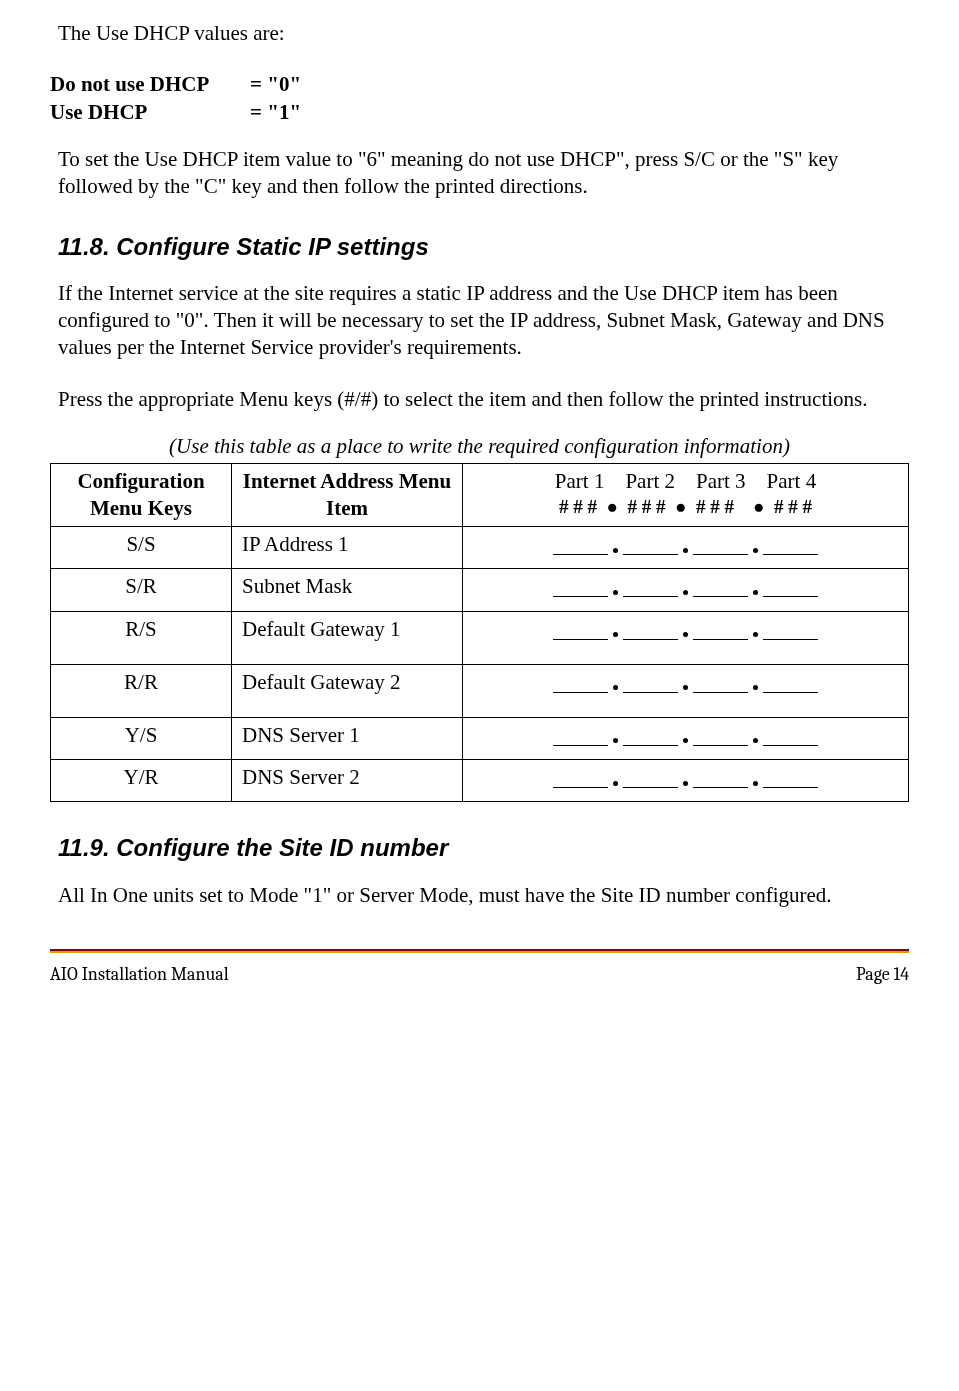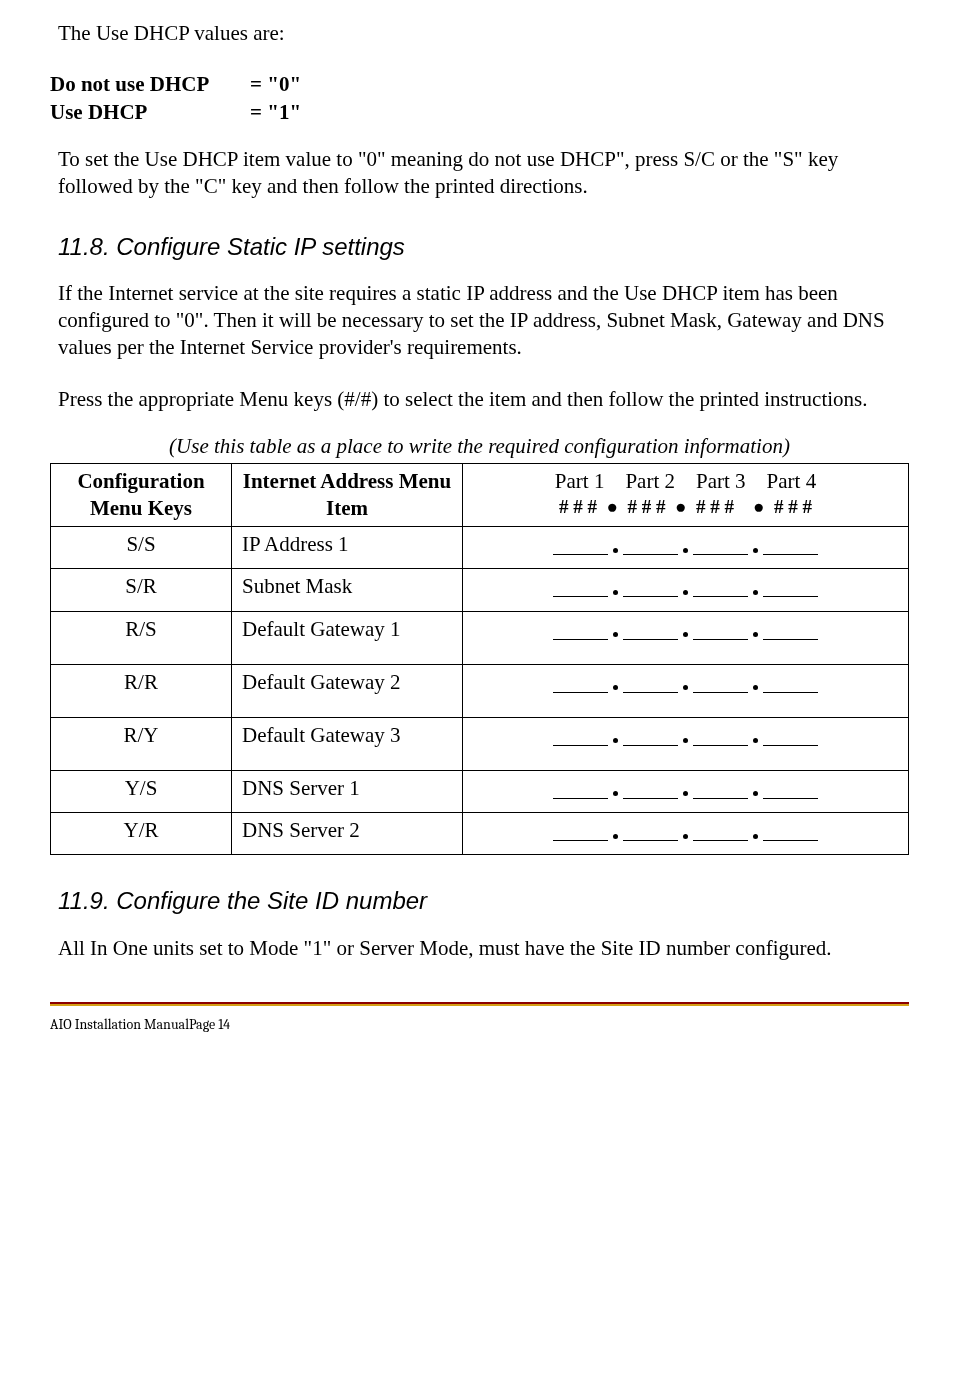--- a/index.html
+++ b/index.html
@@ -10,21 +10,21 @@
       padding: 20px 50px;
       color: #000;
       background: #fff;
       width: 859px;
     }
     p { margin: 0 0 0.2em 8px; }
     .spacer { height: 20px; }
     h2.section-heading {
       font-family: Arial, Helvetica, sans-serif;
       font-size: 24px;
-      font-weight: normal;
+      font-weight: bold;
       font-style: italic;
       margin: 30px 0 18px 8px;
     }
     .dhcp-row { display: flex; }
     .dhcp-label { width: 200px; font-weight: bold; }
     .dhcp-value { font-weight: bold; }
     .table-caption {
       font-style: italic;
       text-align: center;
       margin: 20px 0 0 0;
@@ -69,42 +69,43 @@
     .ip-cell { text-align: center; padding-top: 8px !important; padding-bottom: 6px !important;}
     .tall-row td { height: 38px; }
     hr.footer-rule {
       border: none;
       height: 4px;
       background: linear-gradient(to bottom, #8b0000 0%, #8b0000 60%, #d4a017 60%, #d4a017 100%);
       margin-top: 40px;
     }
     .footer {
       display: flex;
+      justify-content: space-between;
       font-family: Cambria, Georgia, serif;
-      font-size: 14px;
+      font-size: 18px;
       margin-top: 6px;
     }
   </style>
 </head>
 <body>
 
 <p>The Use DHCP values are:</p>
 <div class="spacer"></div>
 
 <div class="dhcp-row">
   <span class="dhcp-label">Do not use DHCP</span>
   <span class="dhcp-value">= "0"</span>
 </div>
 <div class="dhcp-row">
   <span class="dhcp-label">Use DHCP</span>
   <span class="dhcp-value">= "1"</span>
 </div>
 
 <div class="spacer"></div>
-<p>To set the Use DHCP item value to "0" meaning do not use DHCP", press S/C or the "S" key followed by the "C" key and then follow the printed directions.</p>
+<p>To set the Use DHCP item value to "6" meaning do not use DHCP", press S/C or the "S" key followed by the "C" key and then follow the printed directions.</p>
 
 <h2 class="section-heading">11.8. Configure Static IP settings</h2>
 
 <p>If the Internet service at the site requires a static IP address and the Use DHCP item has been configured to "0".  Then it will be necessary to set the IP address, Subnet Mask, Gateway and DNS values per the Internet Service provider's requirements.</p>
 <div class="spacer"></div>
 <p>Press the appropriate Menu keys (#/#) to select the item and then follow the printed instructions.</p>
 
 <p class="table-caption">(Use this table as a place to write the required configuration information)</p>
 
 <table class="config-table">
@@ -132,25 +133,20 @@
       <tr class="tall-row">
         <td class="col-keys">R/S</td>
         <td class="col-item">Default Gateway 1</td>
         <td class="ip-cell"><span class="ip-blank"></span><span class="ip-dot"></span><span class="ip-blank"></span><span class="ip-dot"></span><span class="ip-blank"></span><span class="ip-dot"></span><span class="ip-blank"></span></td>
       </tr>
       <tr class="tall-row">
         <td class="col-keys">R/R</td>
         <td class="col-item">Default Gateway 2</td>
         <td class="ip-cell"><span class="ip-blank"></span><span class="ip-dot"></span><span class="ip-blank"></span><span class="ip-dot"></span><span class="ip-blank"></span><span class="ip-dot"></span><span class="ip-blank"></span></td>
       </tr>
-      <tr class="tall-row">
-        <td class="col-keys">R/Y</td>
-        <td class="col-item">Default Gateway 3</td>
-        <td class="ip-cell"><span class="ip-blank"></span><span class="ip-dot"></span><span class="ip-blank"></span><span class="ip-dot"></span><span class="ip-blank"></span><span class="ip-dot"></span><span class="ip-blank"></span></td>
-      </tr>
       <tr>
         <td class="col-keys">Y/S</td>
         <td class="col-item">DNS Server 1</td>
         <td class="ip-cell"><span class="ip-blank"></span><span class="ip-dot"></span><span class="ip-blank"></span><span class="ip-dot"></span><span class="ip-blank"></span><span class="ip-dot"></span><span class="ip-blank"></span></td>
       </tr>
       <tr>
         <td class="col-keys">Y/R</td>
         <td class="col-item">DNS Server 2</td>
         <td class="ip-cell"><span class="ip-blank"></span><span class="ip-dot"></span><span class="ip-blank"></span><span class="ip-dot"></span><span class="ip-blank"></span><span class="ip-dot"></span><span class="ip-blank"></span></td>
       </tr>

